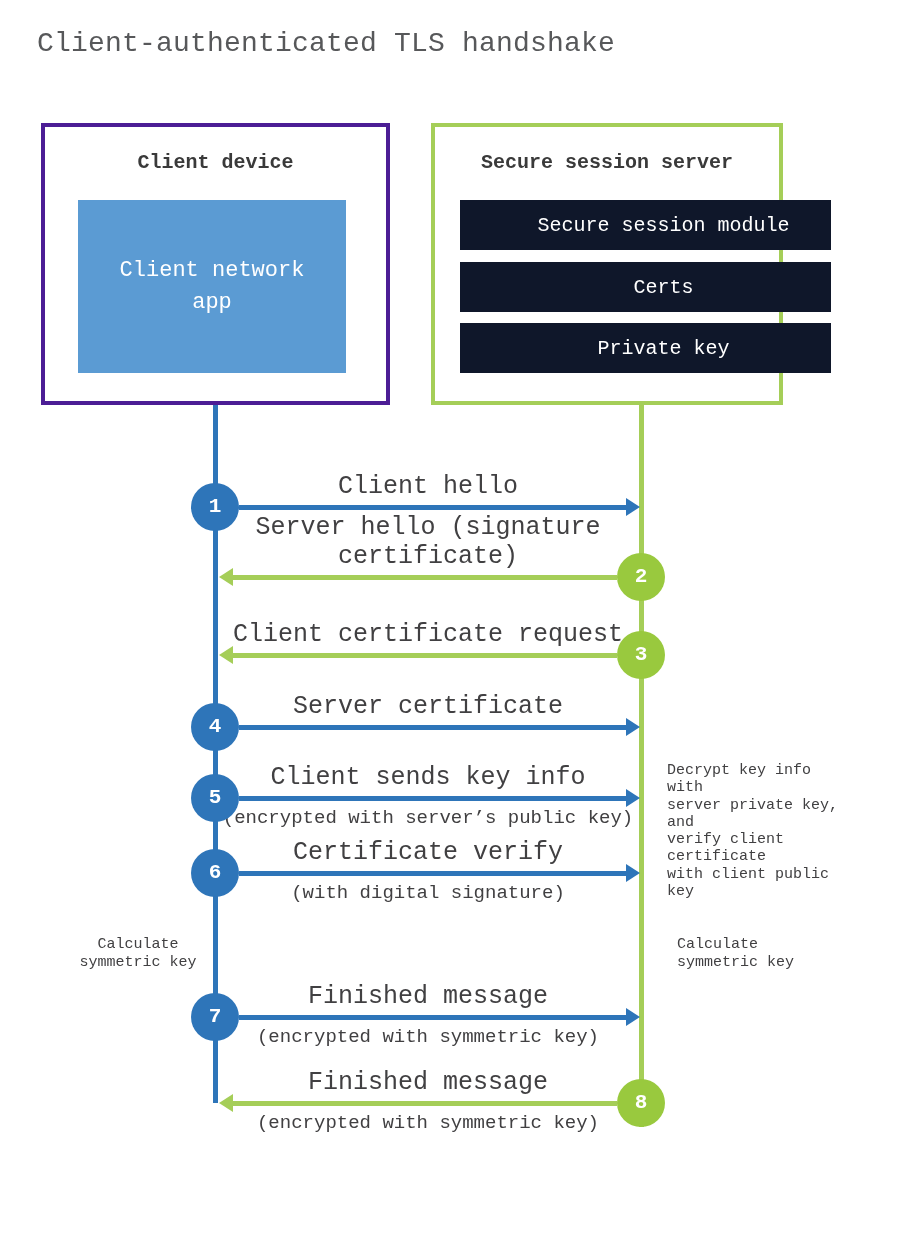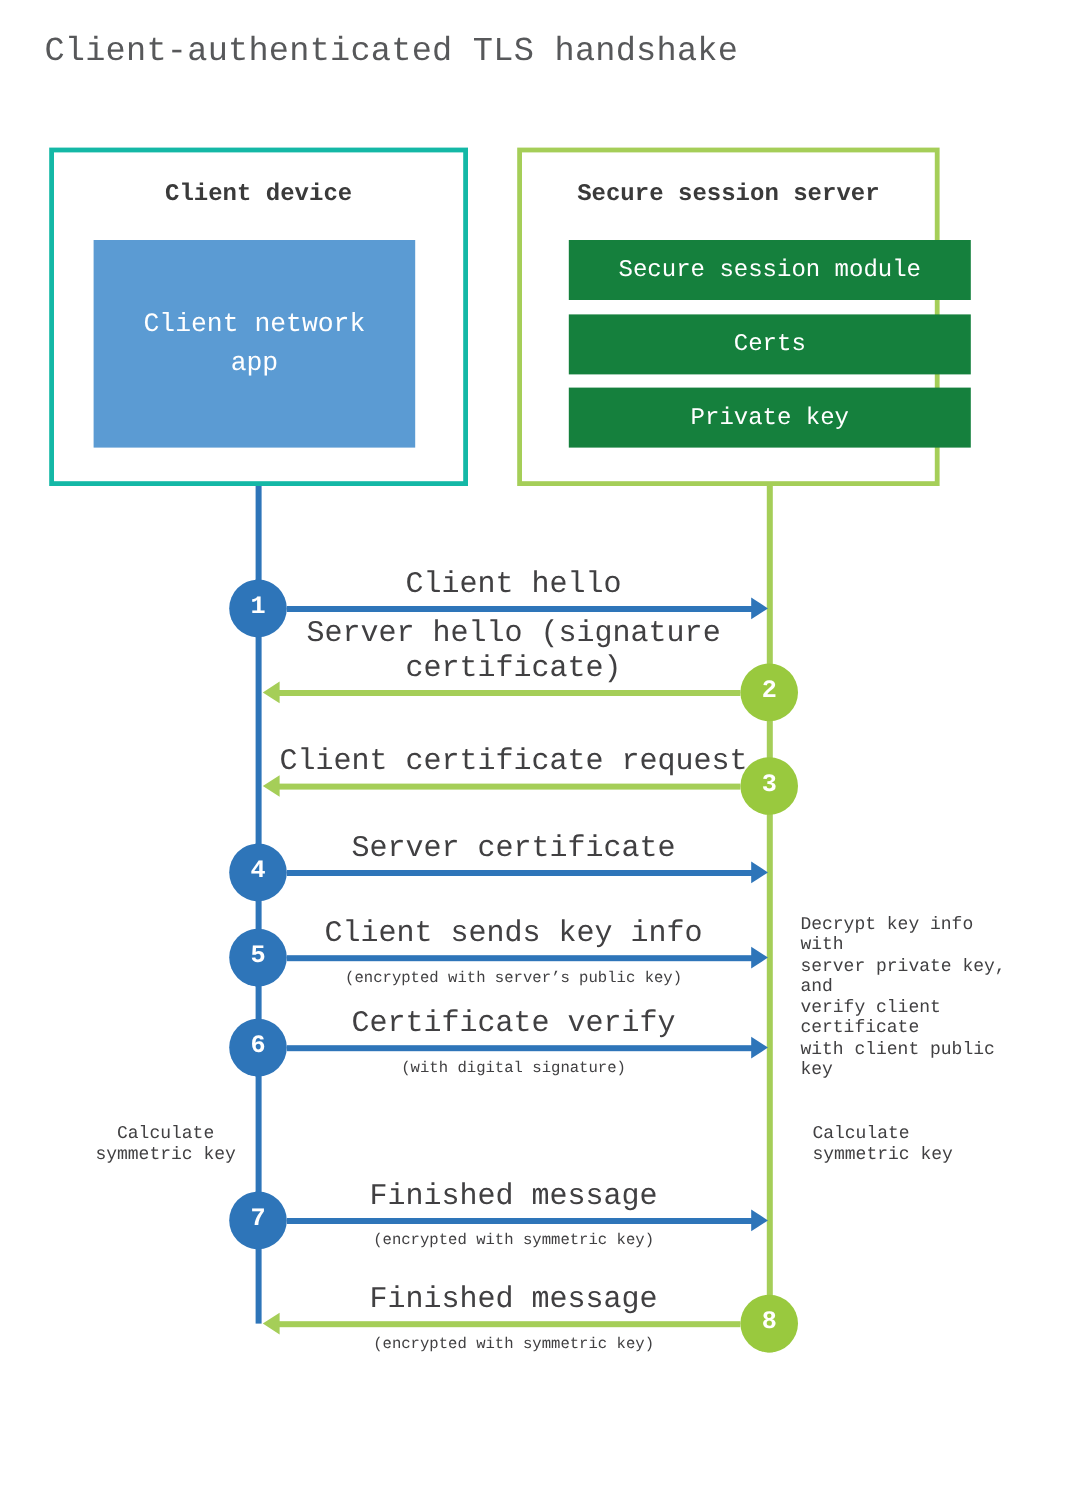--- a/index.html
+++ b/index.html
@@ -7,36 +7,36 @@
     position:relative; width:900px; height:1256px; background:#ffffff;
     font-family:Liberation Mono, monospace; overflow:hidden;
   }
   .page-title {
     position:absolute; left:37px; top:28px;
     font-size:28px; font-weight:300; color:#57585a; letter-spacing:0.2px;
   }
 
   
   .actor-box { position:absolute; top:123px; height:282px; box-sizing:border-box; background:#fff; }
-  .client-box { left:41px; width:349px; border:4px solid #14b8a6; }
+  .client-box { left:41px; width:349px; border:4px solid #4c1d95; }
   .server-box { left:431px; width:352px; border:4px solid #a5ce58; }
   .actor-title {
     position:absolute; left:0; right:0; top:24px; text-align:center;
     font-size:20px; font-weight:bold; color:#3a3a3a;
   }
   .app-box {
     position:absolute; left:33px; top:73px; width:268px; height:173px;
     background:#5b9bd3; color:#ffffff; font-size:22px; line-height:1.45;
     display:flex; align-items:center; justify-content:center; text-align:center;
     white-space:pre-line;
   }
   .module-bar {
-    position:absolute; left:39px; width:335px; height:50px;
-    background:#15803d; color:#ffffff; font-size:20px;
-    display:flex; align-items:center; justify-content:center; text-align:center;
+    position:absolute; left:25px; width:335px; height:50px;
+    background:#0f172a; color:#ffffff; font-size:20px;
+    display:flex; align-items:center; justify-content:center; text-align:center;padding-left:36px;
   }
   .m0 { top:73px; } .m1 { top:135px; } .m2 { top:196px; }
 
   
   .lifeline { position:absolute; width:5px; top:405px; }
   .lifeline.blue  { left:213px; height:698px; background:#2e75b9; }
   .lifeline.green { left:639px; height:722px; background:#a5ce58; }
 
   
   .row { position:absolute; left:0; width:900px; height:48px; }
@@ -60,21 +60,21 @@
   }
   .row.blue  .head { left:626px; border-left:14px solid #2e75b9; }
   .row.green .head { left:219px; border-right:14px solid #a5ce58; }
 
   .msg-label {
     position:absolute; left:219px; width:418px; bottom:30px;
     text-align:center; font-size:25px; color:#414042;
   }
   .msg-sublabel {
     position:absolute; left:219px; width:418px; top:33px;
-    text-align:center; font-size:13px; color:#414042;
+    text-align:center; font-size:19px; color:#414042;
   }
   .msg-sublabel:empty { display:none; }
 
   
   .note {
     position:absolute; font-size:15px; color:#414042; white-space:pre-line;
   }
   .decrypt-note { left:667px; top:762px; width:175px; line-height:1.15; text-align:left; }
   .calc-left  { left:58px;  top:936px; width:160px; text-align:center; line-height:1.18; }
   .calc-right { left:677px; top:936px; width:160px; text-align:left;  line-height:1.18; }

